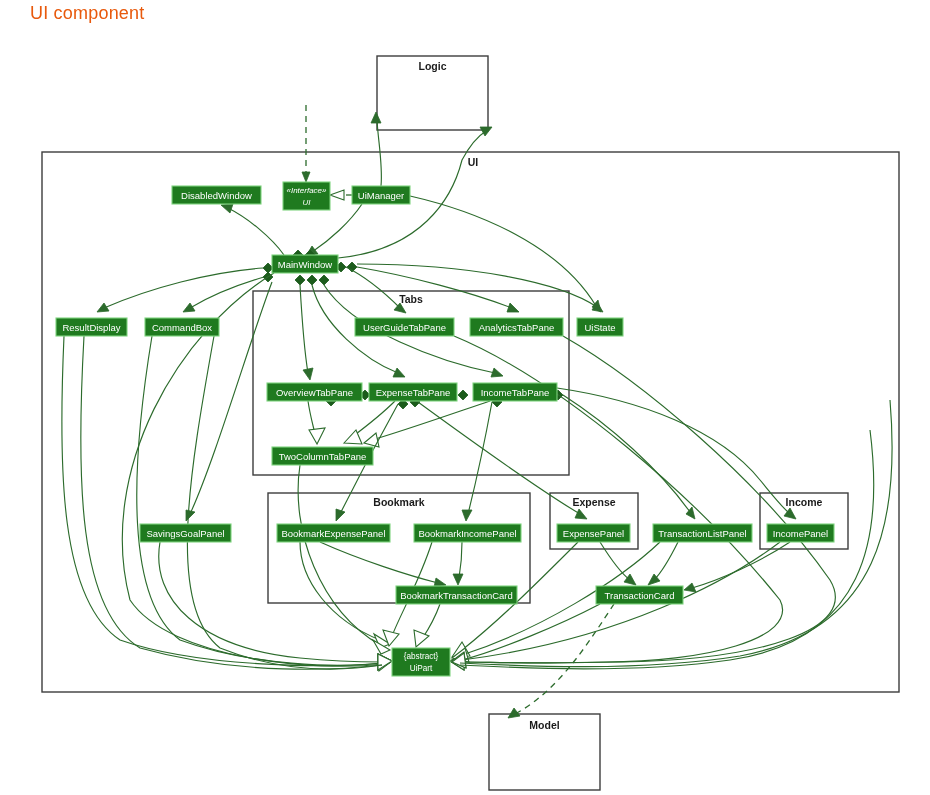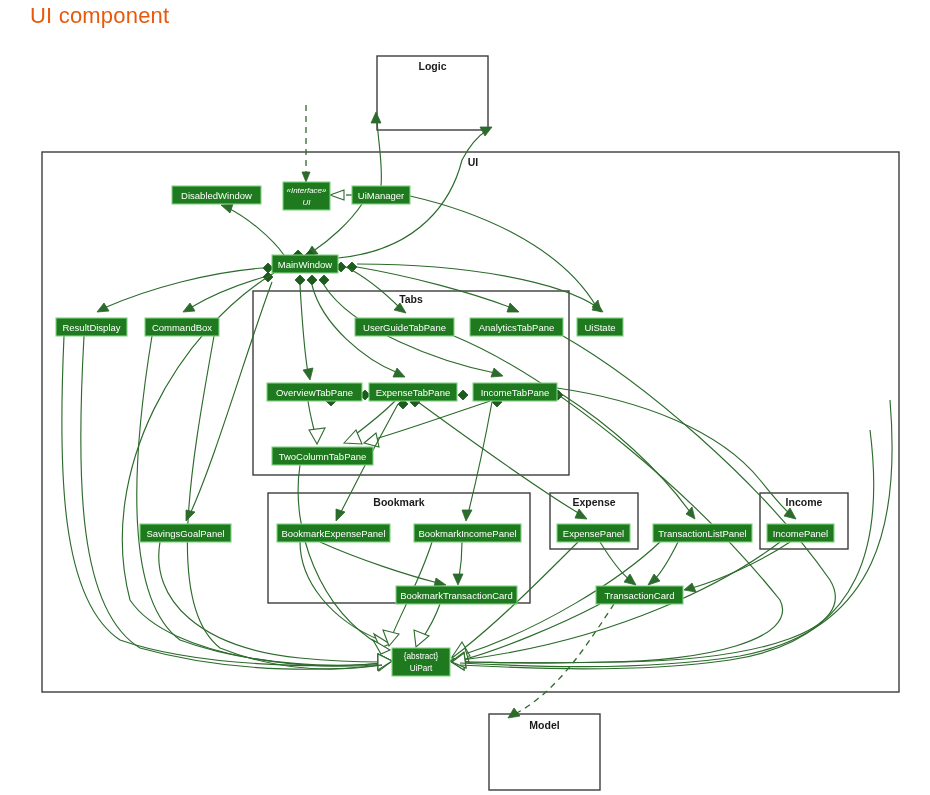--- a/index.html
+++ b/index.html
@@ -1,18 +1,18 @@
 <!DOCTYPE html>
 <html><head>
 <meta charset="utf-8">
 <style>
   html,body{margin:0;padding:0;background:#ffffff;}
   body{width:930px;height:795px;position:relative;
        font-family:"Liberation Sans",sans-serif;overflow:hidden;}
-  #page-title{position:absolute;left:30px;top:3px;font-size:22px;color:#e8590c;
+  #page-title{position:absolute;left:30px;top:3px;font-size:18px;color:#e8590c;
               font-weight:400;letter-spacing:.2px;}
   #diagram{position:absolute;left:0;top:0;width:930px;height:795px;}
   .frame-rect{fill:#ffffff;stroke:#3d3d3d;stroke-width:1.4;}
   .frame-label{font-family:"Liberation Sans",sans-serif;font-size:10.5px;
                font-weight:bold;fill:#1a1a1a;text-anchor:middle;}
   .node-rect{fill:#1f7a1f;stroke:#7fd47f;stroke-width:1.1;}
   .node-label{font-family:"Liberation Sans",sans-serif;font-size:9.5px;
               fill:#ffffff;text-anchor:middle;dominant-baseline:middle;}
   .node-label.small{font-size:8px;font-style:italic;}
   .node-label.tiny{font-size:8.2px;}

